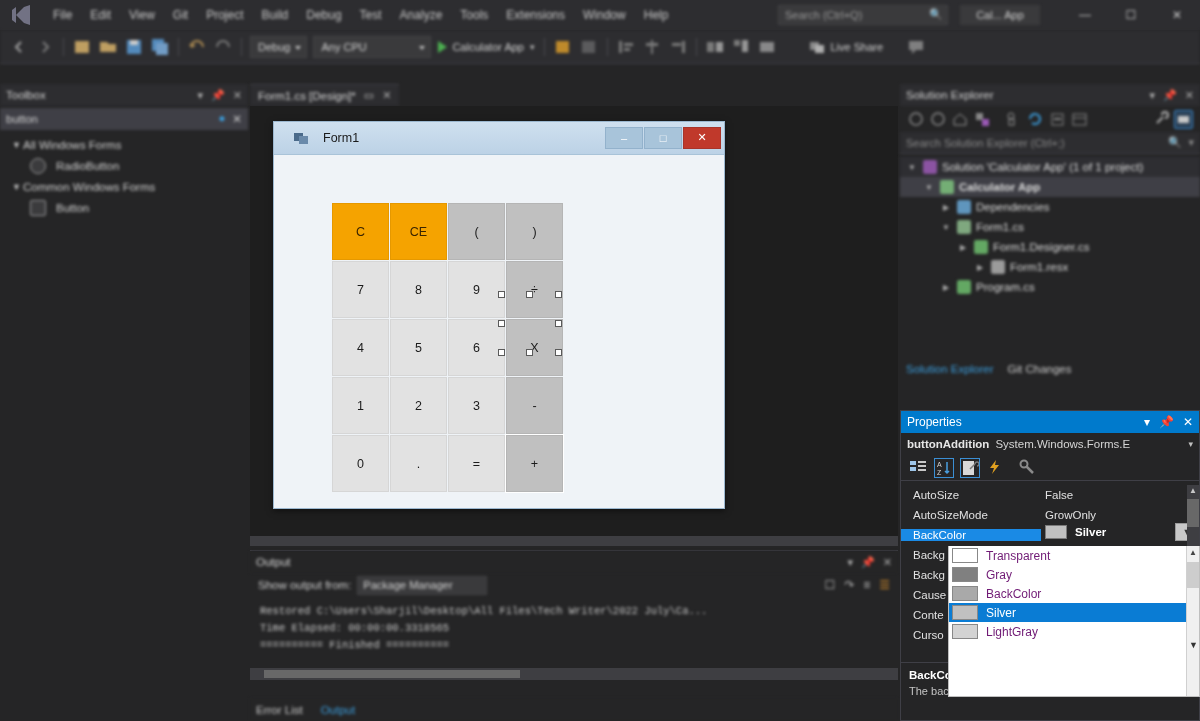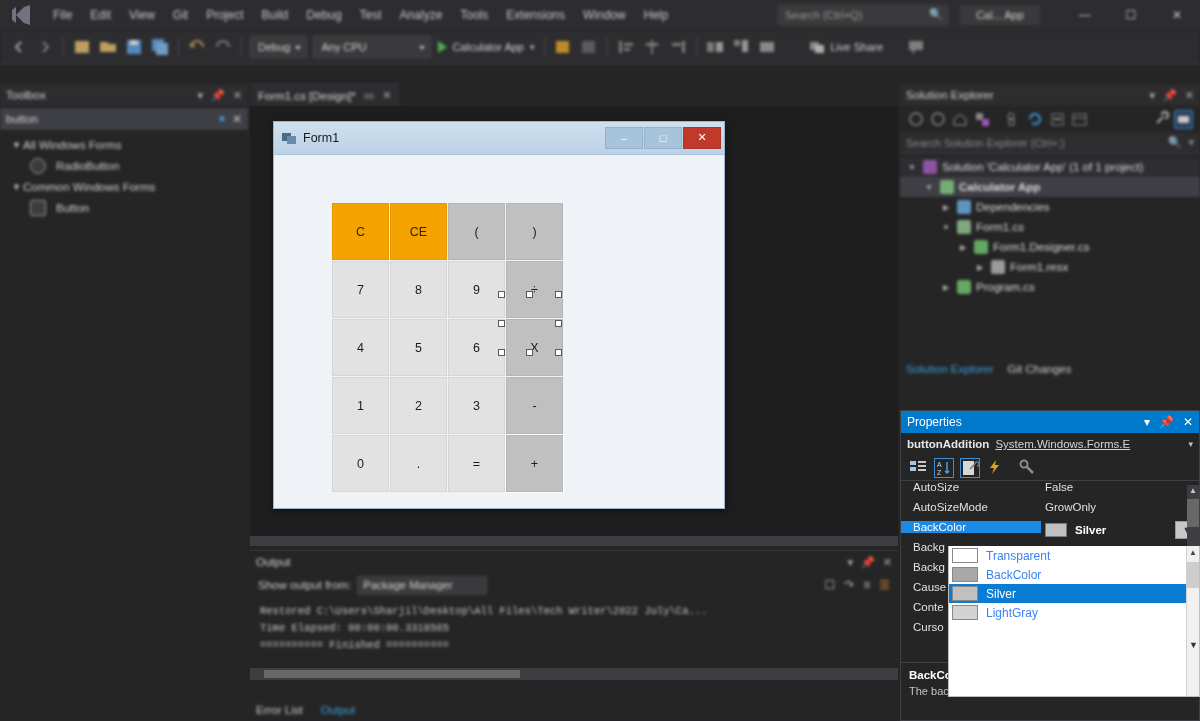--- a/index.html
+++ b/index.html
@@ -113,21 +113,21 @@
     position: absolute; left: 250px; top: 106px; width: 648px; height: 440px;
     background: #1e1e1e; overflow: hidden;
   }
   .form-win {
     position: absolute; left: 23px; top: 15px; width: 452px; height: 388px;
     background: #eff3f7; border: 1px solid #9bb7cf;
     box-shadow: 0 2px 6px rgba(0,0,0,.5);
   }
   .form-title {
     height: 33px; background: linear-gradient(#cfe0ef,#bcd2e6);
-    display: flex; align-items: center; padding-left: 8px; gap: 6px;
+    display: flex; align-items: center; padding-left: 20px; gap: 14px;
     border-bottom: 1px solid #a9c3d8;
     text-align: center;
   }
   .form-title .tname { font-size: 12.5px; color: #1a1a1a; }
   .form-ctl { margin-left: auto; display: flex; height: 23px; margin-right: 3px; }
   .fbtn {
     width: 38px; height: 22px; background: #a8c4da; border: 1px solid #93b2cc;
     display: flex; align-items: center; justify-content: center;
     color: #fff; font-size: 11px; margin-left: 1px;
   }
@@ -229,31 +229,31 @@
   .props-head {
     height: 22px; background: #007acc; display: flex; align-items: center;
     padding: 0 6px; color: #ffffff; font-size: 12px;
   }
   .props-head .pbtns { margin-left: auto; display: flex; gap: 9px; font-size: 12px; }
   .props-obj {
     height: 22px; display: flex; align-items: center; gap: 6px;
     padding: 0 6px; color: #e6e6e6; font-size: 11.5px; background: #252526;
   }
   .props-obj .nm { font-weight: bold; }
-  .props-obj .ty { color: #d4d4d4; overflow: hidden; white-space: nowrap; text-decoration: underline; }
+  .props-obj .ty { color: #d4d4d4; overflow: hidden; white-space: nowrap; }
   .props-obj .cv { margin-left: auto; color: #c0c0c0; font-size: 9px; }
   .props-tools {
     height: 26px; display: flex; align-items: center; gap: 6px; padding: 0 7px;
     border-bottom: 1px solid #3f3f46;
   }
   .pt { width: 20px; height: 20px; position: relative; }
   .pt.boxed { border: 1px solid #3b8fd4; }
   .plist { position: relative; }
   .prow {
-    display: flex; height: 20px; align-items: flex-start; font-size: 11.5px;
+    display: flex; height: 20px; align-items: flex-end; font-size: 11.5px;
     color: #e0e0e0;
   }
   .prow .pn { width: 140px; padding-left: 12px; white-space: nowrap; overflow: hidden; }
   .prow .pv { flex: 1; padding-left: 4px; white-space: nowrap; overflow: hidden; }
   .prow.sel .pn { background: #1a8ae5; color: #ffffff; }
   .prow.sel .pv { color: #ffffff; font-weight: bold; }
   .swatch {
     width: 22px; height: 14px; background: #c0c0c0; border: 1px solid #7a7a7a;
     display: inline-block; margin-right: 8px; flex: none;
   }
@@ -286,21 +286,21 @@
     padding: 0 9px; display: flex; align-items: center;
     font-size: 12px; background: #2d2d30; color: #e4e4e4;
   }
   .cd-tab.active { background: #ffffff; color: #1b1b1b; }
   .cd-list {
     background: #ffffff; height: 151px; position: relative; overflow: hidden;
     border: 1px solid #bfbfbf; border-top: none;
   }
   .cd-row {
     display: flex; align-items: center; height: 19px; gap: 8px; padding-left: 3px;
-    font-size: 12px; color: #3b82f6;
+    font-size: 12px; color: #701a75;
   }
   .cd-row.sel { background: #0a7cd4; color: #ffffff; }
   .cd-sw { width: 26px; height: 15px; border: 1px solid #888; flex: none; }
   .cd-scroll {
     position: absolute; right: 0; top: 0; width: 13px; height: 151px; background: #f0f0f0;
     border-left: 1px solid #d0d0d0;
   }
   .cd-scroll .a { height: 14px; text-align: center; line-height: 14px; font-size: 8px; color: #444; }
   .cd-scroll .th { height: 26px; background: #cdcdcd; margin-top: 2px; }
   .cd-scroll .dnarrow { position: absolute; bottom: 47px; width: 13px; text-align: center; font-size: 9px; color: #333; }
@@ -822,20 +822,24 @@
       <div class="cd-scroll">
         <div class="a">▲</div>
         <div class="th"></div>
         <div class="dnarrow">▼</div>
       </div>
     <div class="cd-row">
           <span class="cd-sw" style="background: rgb(255, 255, 255);"></span>
           <span>Transparent</span>
         </div>
         <div class="cd-row">
+          <span class="cd-sw" style="background: rgb(128, 128, 128);"></span>
+          <span>Gray</span>
+        </div>
+        <div class="cd-row">
           <span class="cd-sw" style="background: rgb(169, 169, 169);"></span>
           <span>BackColor</span>
         </div>
         <div class="cd-row sel">
           <span class="cd-sw" style="background: rgb(192, 192, 192);"></span>
           <span>Silver</span>
         </div>
         <div class="cd-row">
           <span class="cd-sw" style="background: rgb(211, 211, 211);"></span>
           <span>LightGray</span>

